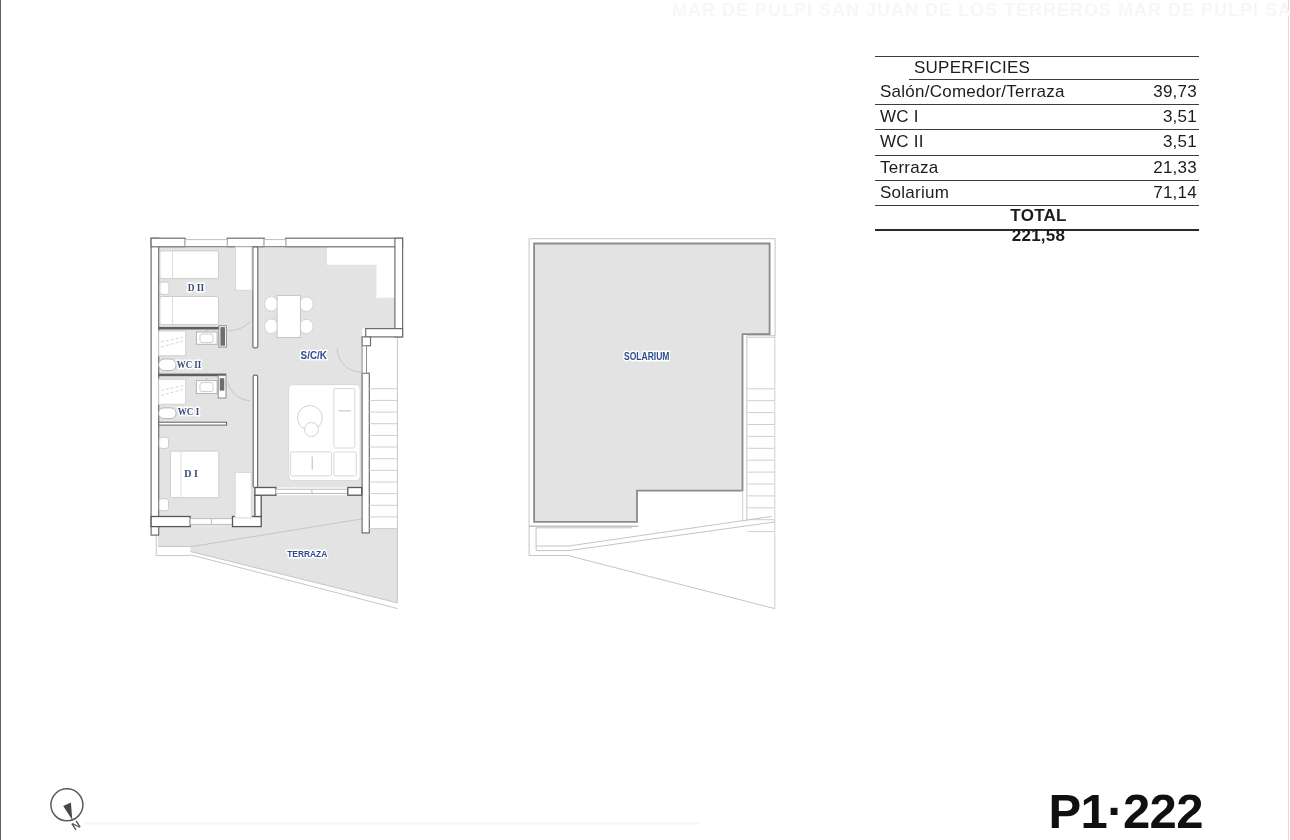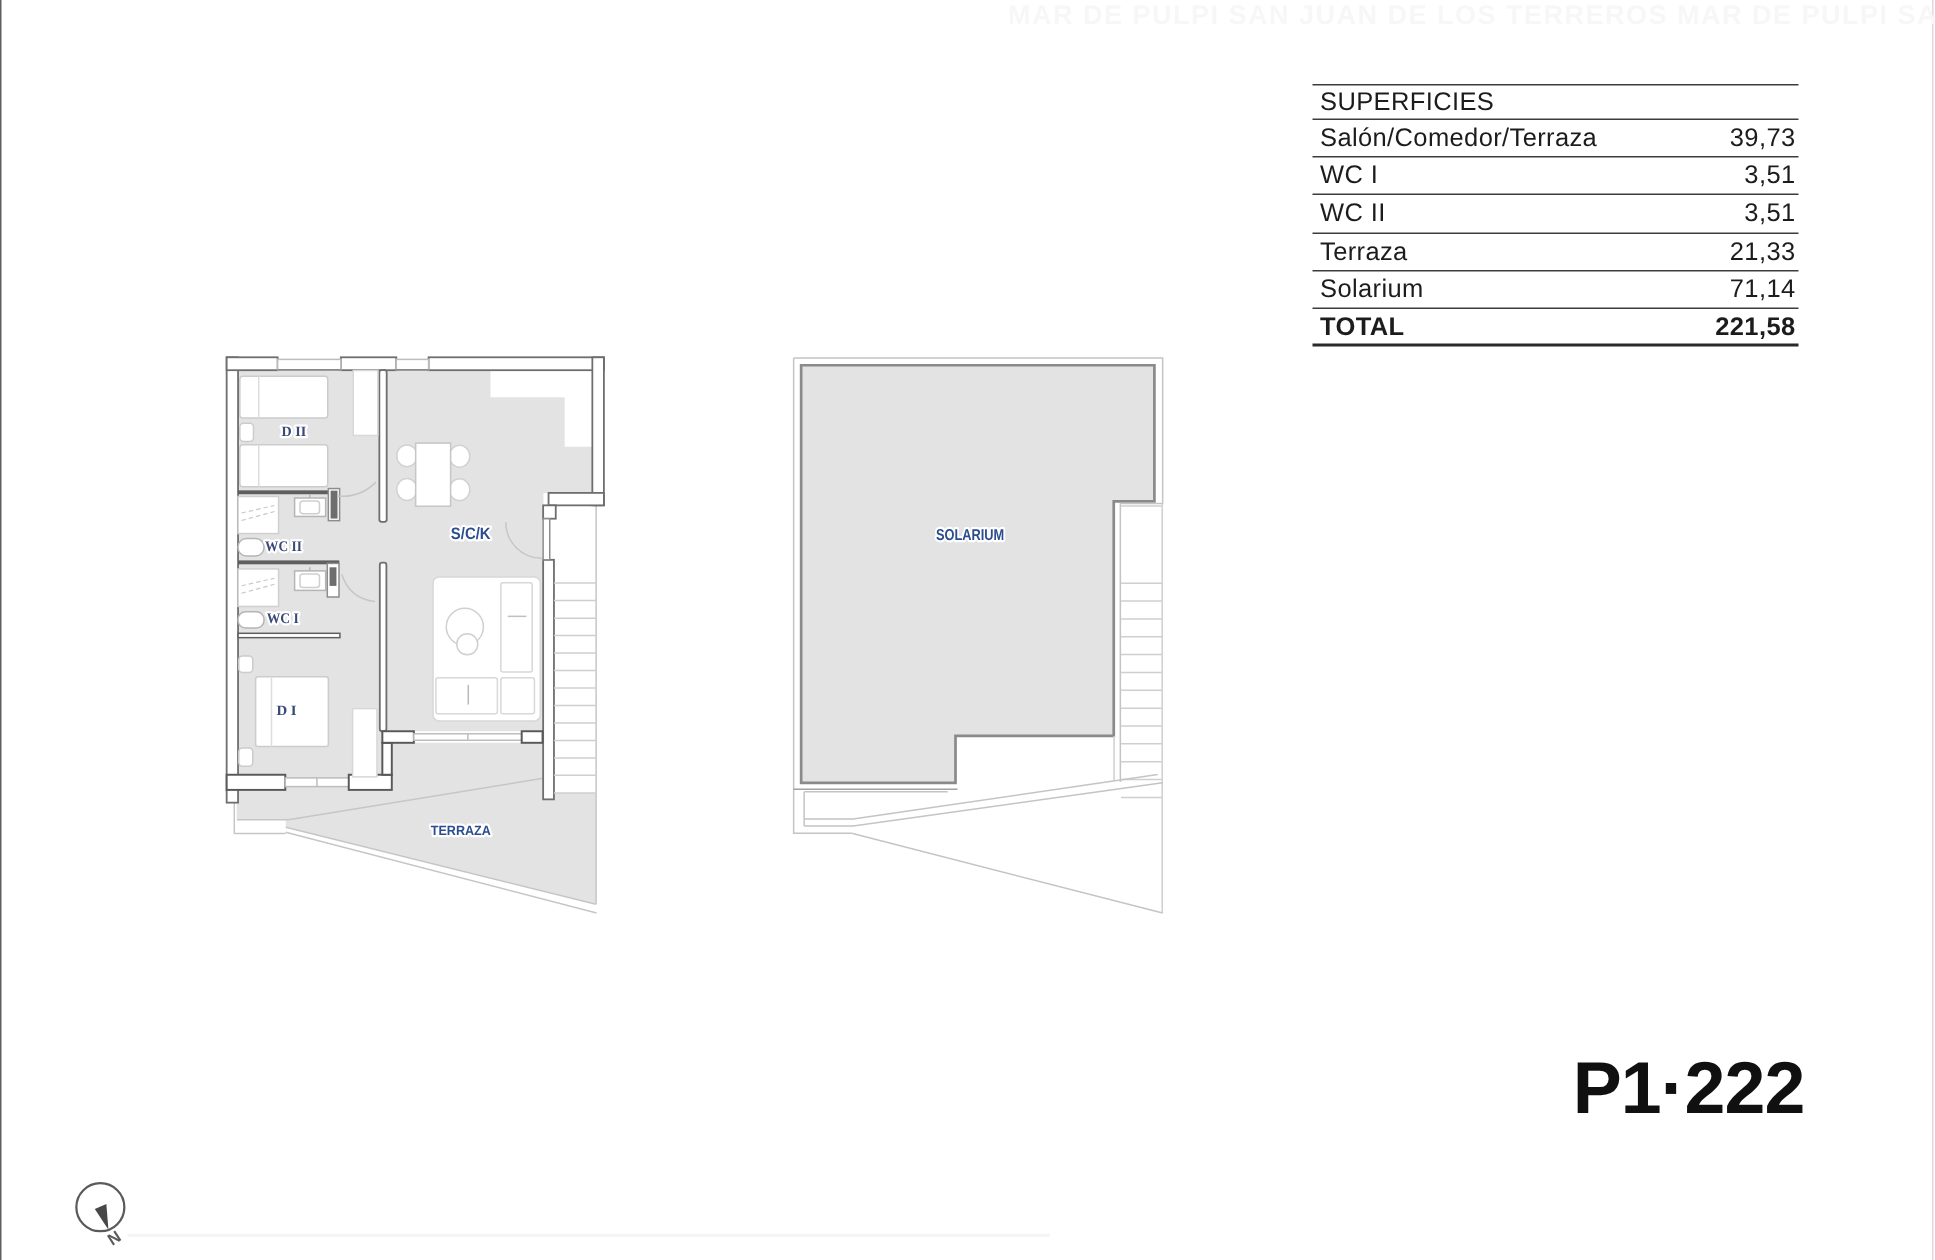--- a/index.html
+++ b/index.html
@@ -1,21 +1,21 @@
 <!DOCTYPE html>
 <html><head>
 <meta charset="utf-8">
 <style>
   html,body{margin:0;padding:0;background:#ffffff;width:1290px;height:840px;overflow:hidden;}
   .sheet{position:relative;width:1290px;height:840px;font-family:"Liberation Sans",sans-serif;}
   .tbl{position:absolute;left:875px;top:56px;width:324px;color:#1c1c1c;font-size:17px;border-top:1px solid #3c3c3c;}
   .trow{display:flex;justify-content:space-between;align-items:center;height:24.2px;border-bottom:1px solid #3c3c3c;padding:0 2px 0 5px;letter-spacing:0.25px;}
-  .trow.hdr{height:22px;}
-  .trow.total{font-weight:bold;height:23.2px;border-bottom:2px solid #2a2a2a;}
-  .pnum{position:absolute;left:1048.5px;top:698px;font-size:49px;font-weight:bold;color:#101010;letter-spacing:-0.6px;}
+  .trow.hdr{height:22px;margin-left:34px;}
+  .trow.total{font-weight:bold;height:23.2px;border-bottom:2px solid #2a2a2a;flex-direction:column;}
+  .pnum{position:absolute;left:1048.5px;top:783px;font-size:49px;font-weight:bold;color:#101010;letter-spacing:-0.6px;}
   svg text{font-family:"Liberation Sans",sans-serif;}
   .lbl{fill:#2b4d8f;font-weight:bold;paint-order:stroke;stroke:#ffffff;stroke-width:3px;stroke-linejoin:round;}
   .lbs{fill:#39497a;font-weight:bold;paint-order:stroke;stroke:#ffffff;stroke-width:3px;stroke-linejoin:round;}
 </style>
 </head>
 <body>
 <div class="sheet">
 
 <div class="tbl">
   <div class="trow hdr">

